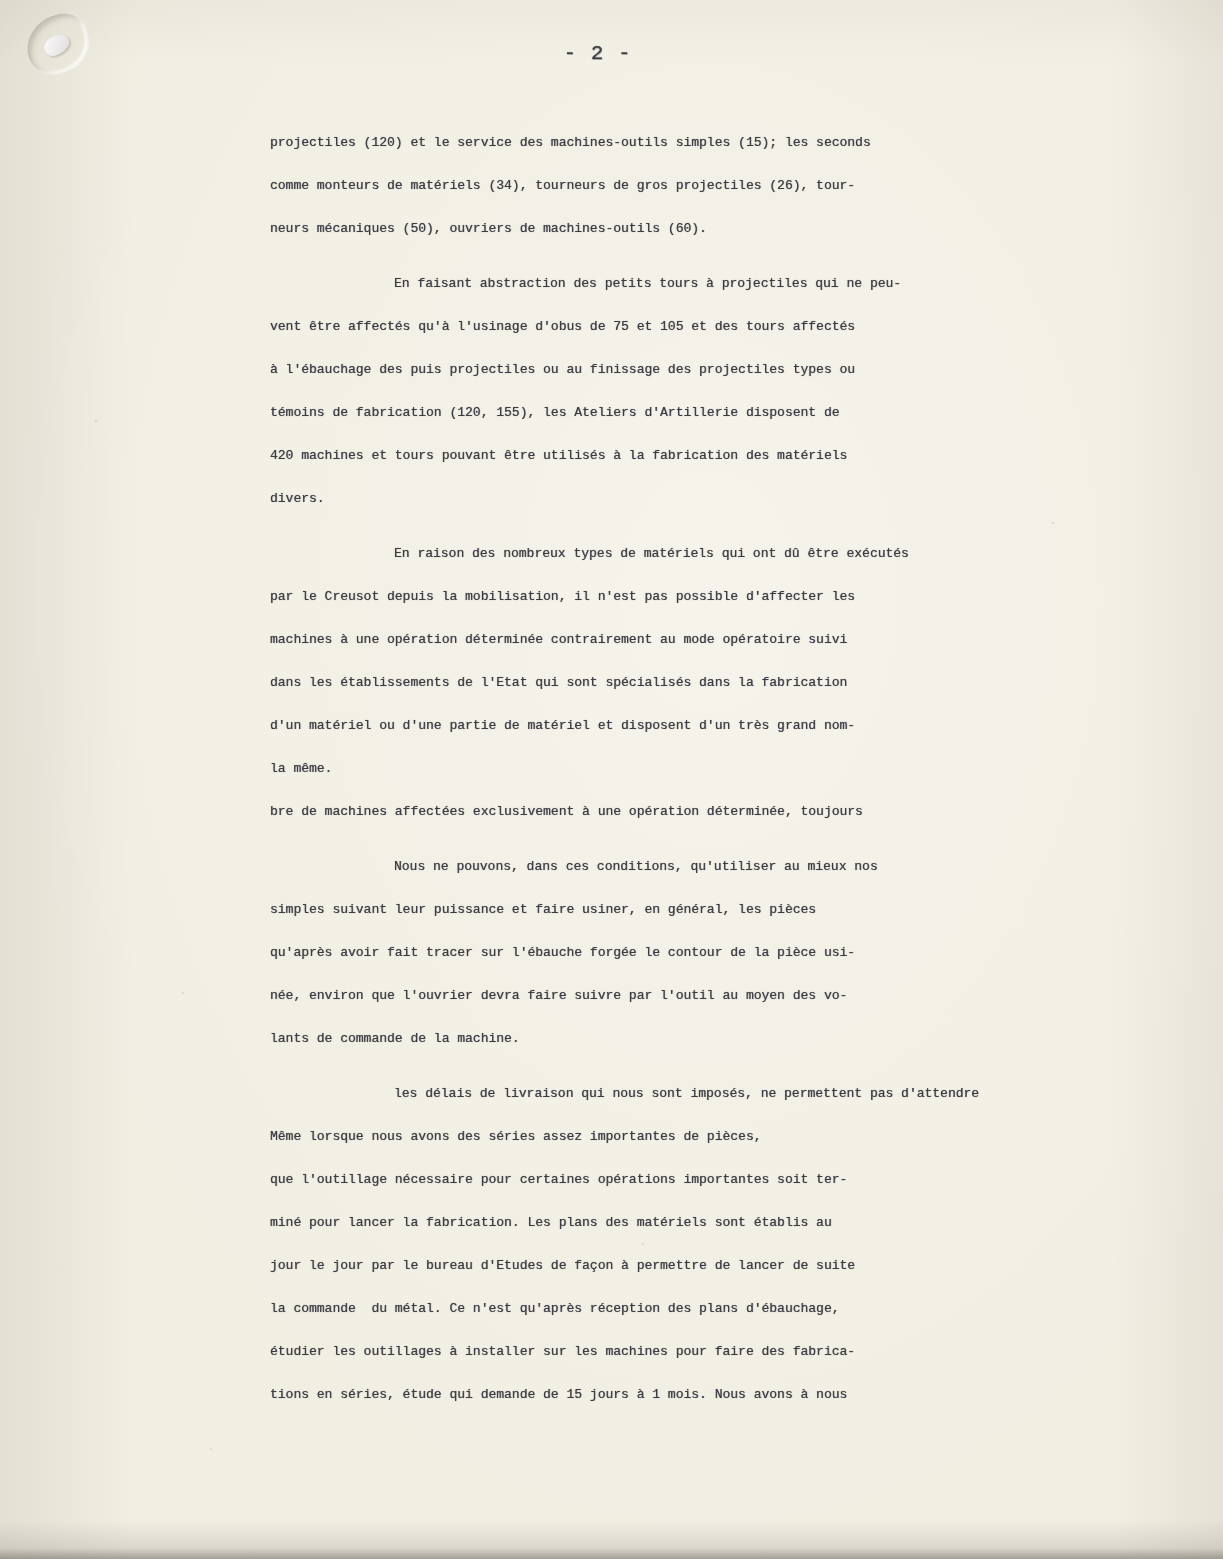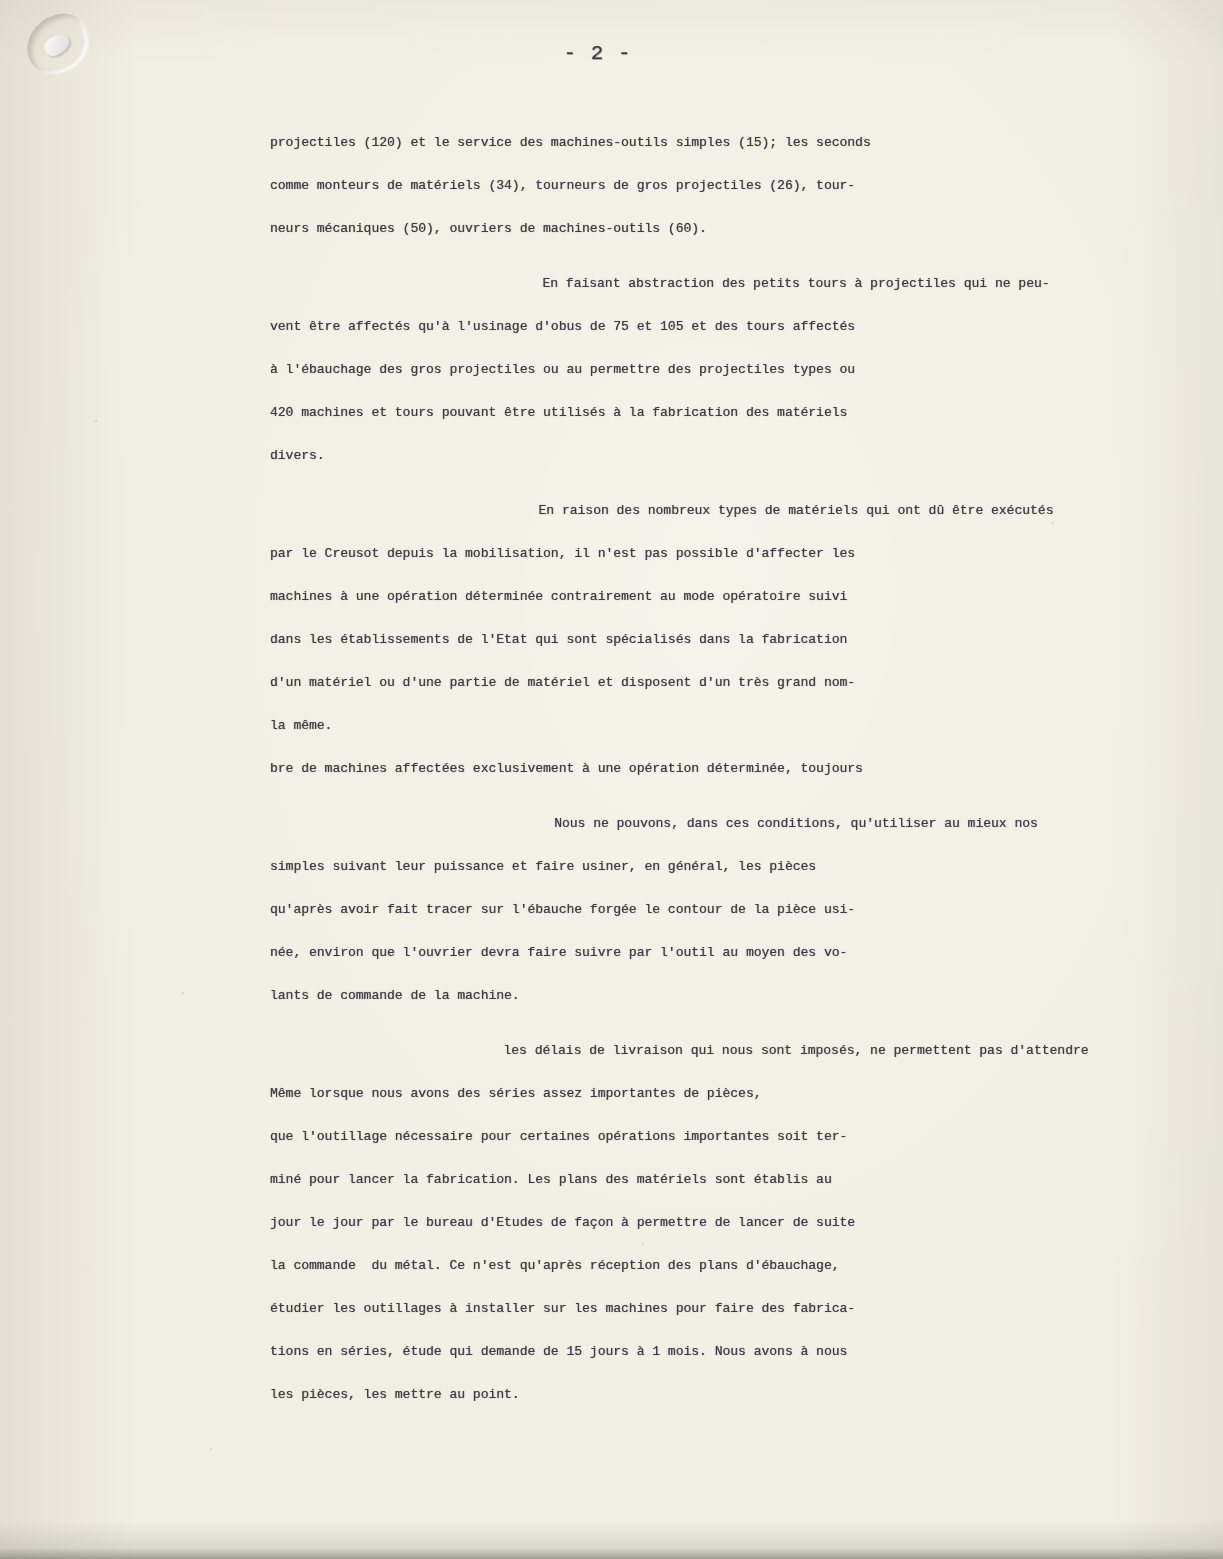--- a/index.html
+++ b/index.html
@@ -99,21 +99,20 @@
     filter: blur(0.2px);
   }
   .para {
     margin: 0;
   }
   .para + .para {
     margin-top: 12px;
   }
   .para.indent .line:first-child {
     text-indent: 124px;
-    text-align: center;
   }
   .line {
     white-space: pre;
     text-shadow:
       0 0 1px rgba(61,60,68,0.50),
       0.5px 0.4px 0 rgba(61,60,68,0.32);
   }
 </style>
 </head>
 <body>
@@ -124,21 +123,22 @@
   <div class="page-number">- 2 -</div>
   <div class="doc-body">
       <div class="para">
         <div class="line">projectiles (120) et le service des machines-outils simples (15); les seconds</div>
         <div class="line">comme monteurs de matériels (34), tourneurs de gros projectiles (26), tour-</div>
         <div class="line">neurs mécaniques (50), ouvriers de machines-outils (60).</div>
       </div>
       <div class="para indent">
         <div class="line">En faisant abstraction des petits tours à projectiles qui ne peu-</div>
         <div class="line">vent être affectés qu'à l'usinage d'obus de 75 et 105 et des tours affectés</div>
-        <div class="line">à l'ébauchage des gros projectiles ou au permettre des projectiles types ou</div>
+        <div class="line">à l'ébauchage des puis projectiles ou au finissage des projectiles types ou</div>
+        <div class="line">témoins de fabrication (120, 155), les Ateliers d'Artillerie disposent de</div>
         <div class="line">420 machines et tours pouvant être utilisés à la fabrication des matériels</div>
         <div class="line">divers.</div>
       </div>
       <div class="para indent">
         <div class="line">En raison des nombreux types de matériels qui ont dû être exécutés</div>
         <div class="line">par le Creusot depuis la mobilisation, il n'est pas possible d'affecter les</div>
         <div class="line">machines à une opération déterminée contrairement au mode opératoire suivi</div>
         <div class="line">dans les établissements de l'Etat qui sont spécialisés dans la fabrication</div>
         <div class="line">d'un matériel ou d'une partie de matériel et disposent d'un très grand nom-</div>
         <div class="line">la même.</div>
@@ -153,16 +153,15 @@
       </div>
       <div class="para indent">
         <div class="line">les délais de livraison qui nous sont imposés, ne permettent pas d'attendre</div>
         <div class="line">Même lorsque nous avons des séries assez importantes de pièces,</div>
         <div class="line">que l'outillage nécessaire pour certaines opérations importantes soit ter-</div>
         <div class="line">miné pour lancer la fabrication. Les plans des matériels sont établis au</div>
         <div class="line">jour le jour par le bureau d'Etudes de façon à permettre de lancer de suite</div>
         <div class="line">la commande  du métal. Ce n'est qu'après réception des plans d'ébauchage,</div>
         <div class="line">étudier les outillages à installer sur les machines pour faire des fabrica-</div>
         <div class="line">tions en séries, étude qui demande de 15 jours à 1 mois. Nous avons à nous</div>
-        <div class="line">les pièces, les mettre au point.</div>
       </div>
     </div>
 </div>
 
 </body></html>

